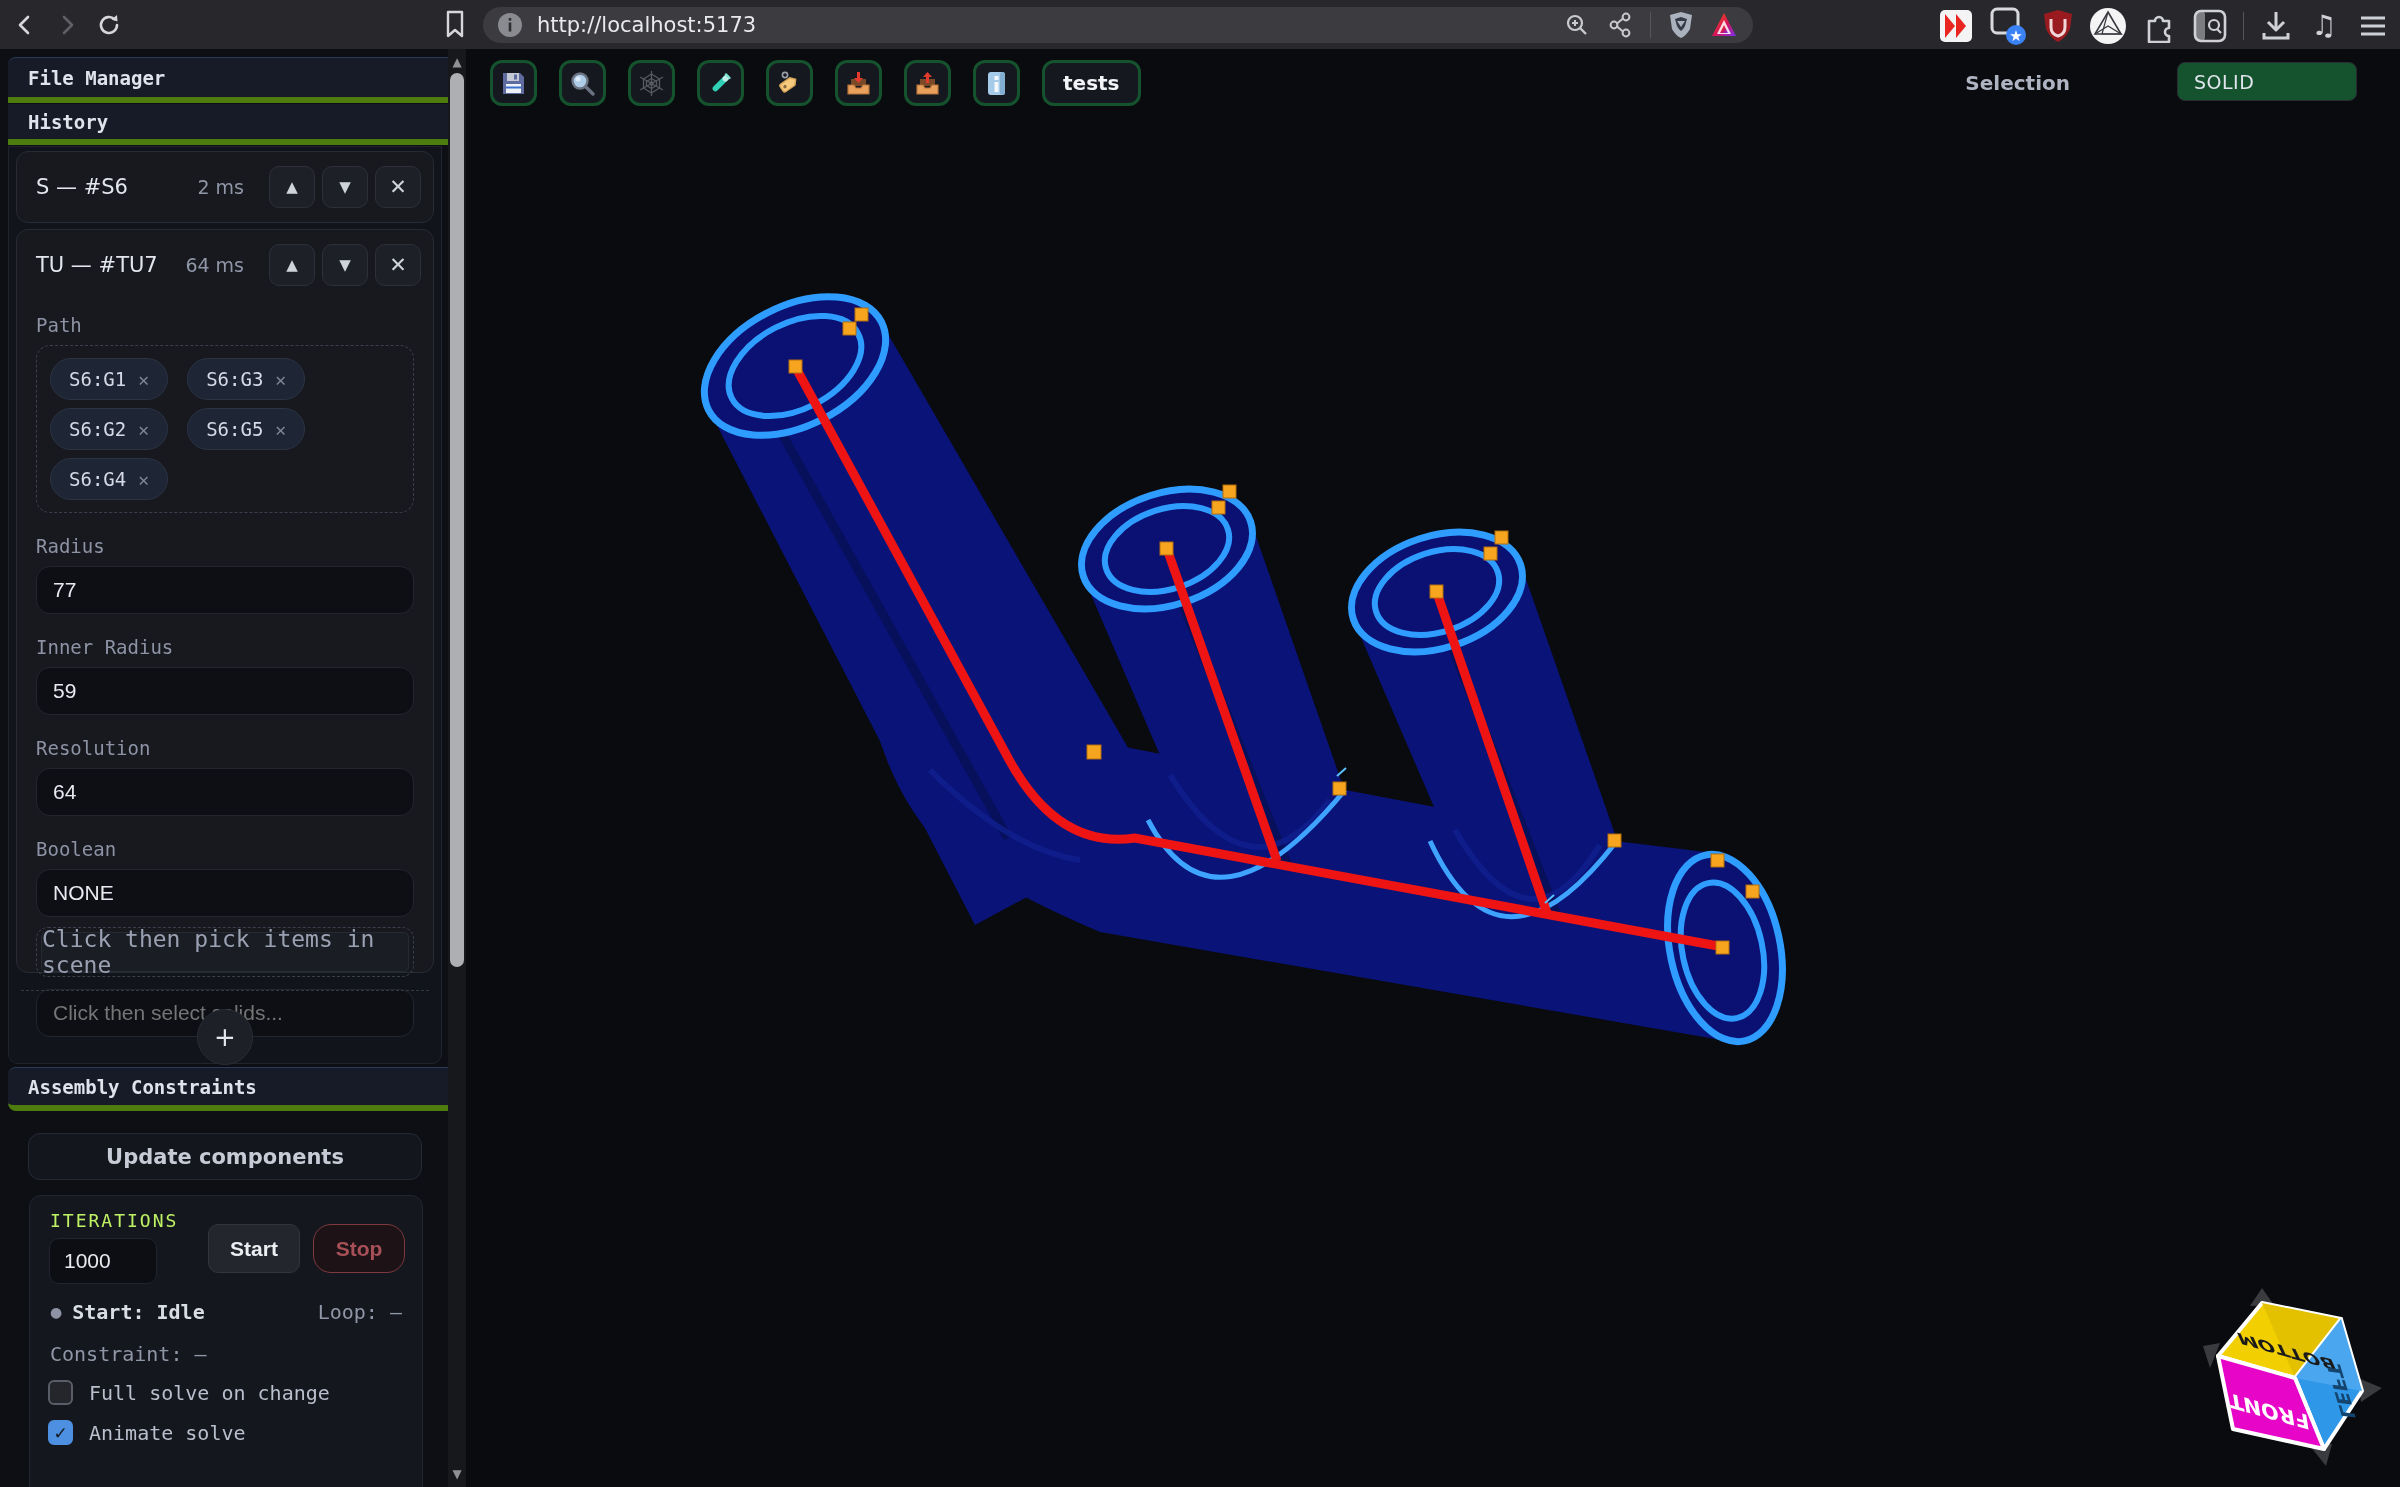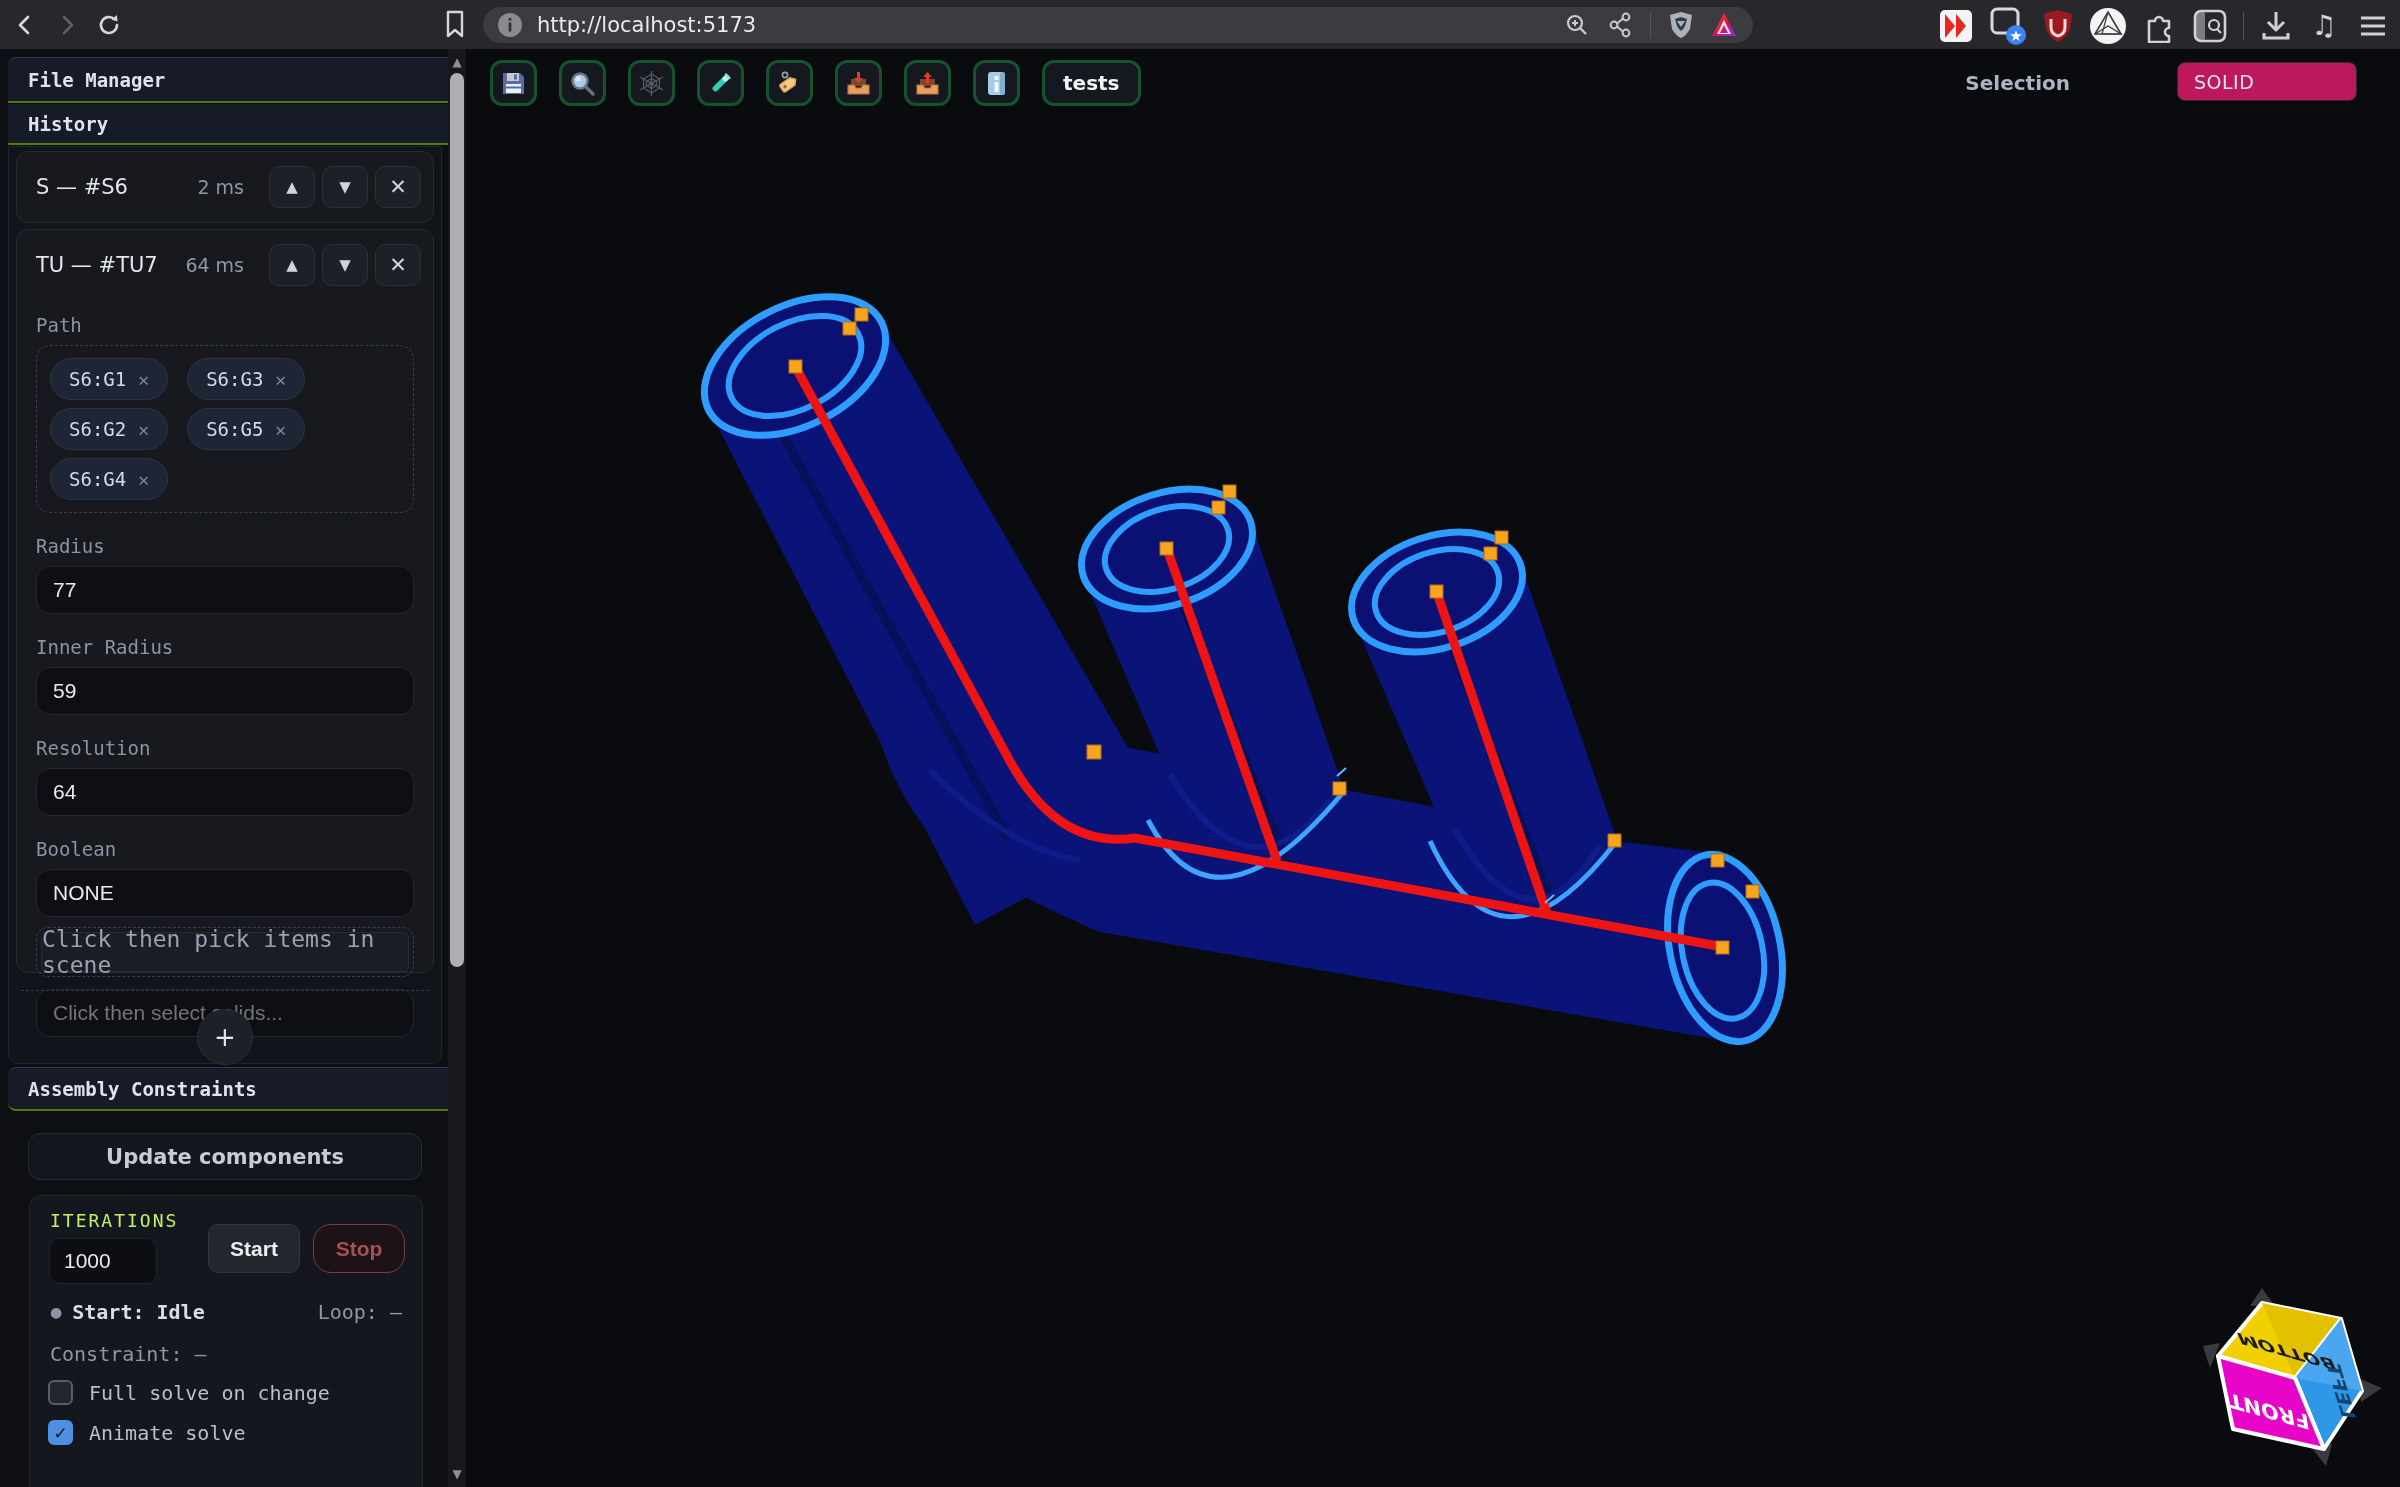--- a/index.html
+++ b/index.html
@@ -13,21 +13,21 @@
   .nav-ico { width:34px; height:34px; display:flex; align-items:center; justify-content:center; margin-left:8px; border-radius:6px; }
   #url-pill { position:absolute; left:483px; top:7px; width:1270px; height:36px; background:#3b3b40;
               border-radius:18px; display:flex; align-items:center; padding:0 14px; }
   #url-text { color:#e9eaec; font-size:21px; margin-left:14px; flex:1; }
   .pill-right { display:flex; align-items:center; gap:18px; margin-right:2px; }
   #bookmark-btn { position:absolute; left:444px; top:10px; }
   #ext-strip { position:absolute; right:10px; top:6px; display:flex; align-items:center; gap:16px; }
 
   
   #sidebar { position:absolute; left:0; top:49px; width:466px; height:1438px; background:#0d0f14; }
-  .sec-head { position:absolute; left:8px; width:508px; background:#161b27; border-bottom:2px solid #4d7c0f;
+  .sec-head { position:absolute; left:8px; width:508px; background:#161b27; border-bottom:6px solid #4d7c0f;
               color:#dfe3ec; font-size:19px; font-weight:bold; display:flex; align-items:center; padding-left:20px; }
   #head-fm { top:8px; height:46px; border-top:1px solid #2c3document9;#; border-radius:8px 8px 0 0; border-top:1px solid #2b3document;}
   #head-fm { top:8px; height:46px; border-radius:8px 8px 0 0; border-top:1px solid #2b3a55; }
   #head-hist { top:55px; height:41px; }
   #hist-box { position:absolute; left:8px; top:97px; width:434px; height:918px; background:#12141b;
               border:1px solid #20242e; border-radius:0 0 10px 10px; }
   .hcard { position:absolute; left:7px; width:418px; background:#17191f; border:1px solid #272b34; border-radius:12px; }
   #card-s { top:4px; height:72px; }
   #card-tu { top:82px; height:744px; }
   .hcard-row { height:70px; display:flex; align-items:center; padding:0 12px 0 19px; }
@@ -80,21 +80,21 @@
   .sb-arrow { position:absolute; left:0; width:18px; color:#8f9094; font-size:12px; text-align:center; }
 
   
   #viewport { position:absolute; left:466px; top:49px; width:1934px; height:1438px; background:#0a0b0e; overflow:hidden; }
   #vp-toolbar { position:absolute; left:24px; top:11px; display:flex; gap:22px; }
   .tool-btn { width:47px; height:46px; background:#16181f; border:3px solid #14532d; border-radius:12px;
               display:flex; align-items:center; justify-content:center; }
   .tool-btn.dim svg { opacity:.55; }
   #tests-btn { width:auto; padding:0 18px; color:#f2f3f6; font-size:20px; font-weight:bold; }
   #sel-label { position:absolute; right:330px; top:22px; color:#aeb4c2; font-size:20px; font-weight:bold; }
-  #sel-box { position:absolute; right:43px; top:13px; width:180px; height:39px; background:#be185d;
+  #sel-box { position:absolute; right:43px; top:13px; width:180px; height:39px; background:#14532d;
              border:1px solid #2a2d36; border-radius:8px; color:#e0e4ec; font-size:19px; letter-spacing:.5px;
              display:flex; align-items:center; padding-left:16px; }
   svg text { font-family:"DejaVu Sans","Liberation Sans",sans-serif; }
 </style>
 </head>
 <body>
 
 <div id="chrome">
   <div class="nav-ico">
     <svg width="24" height="24">

